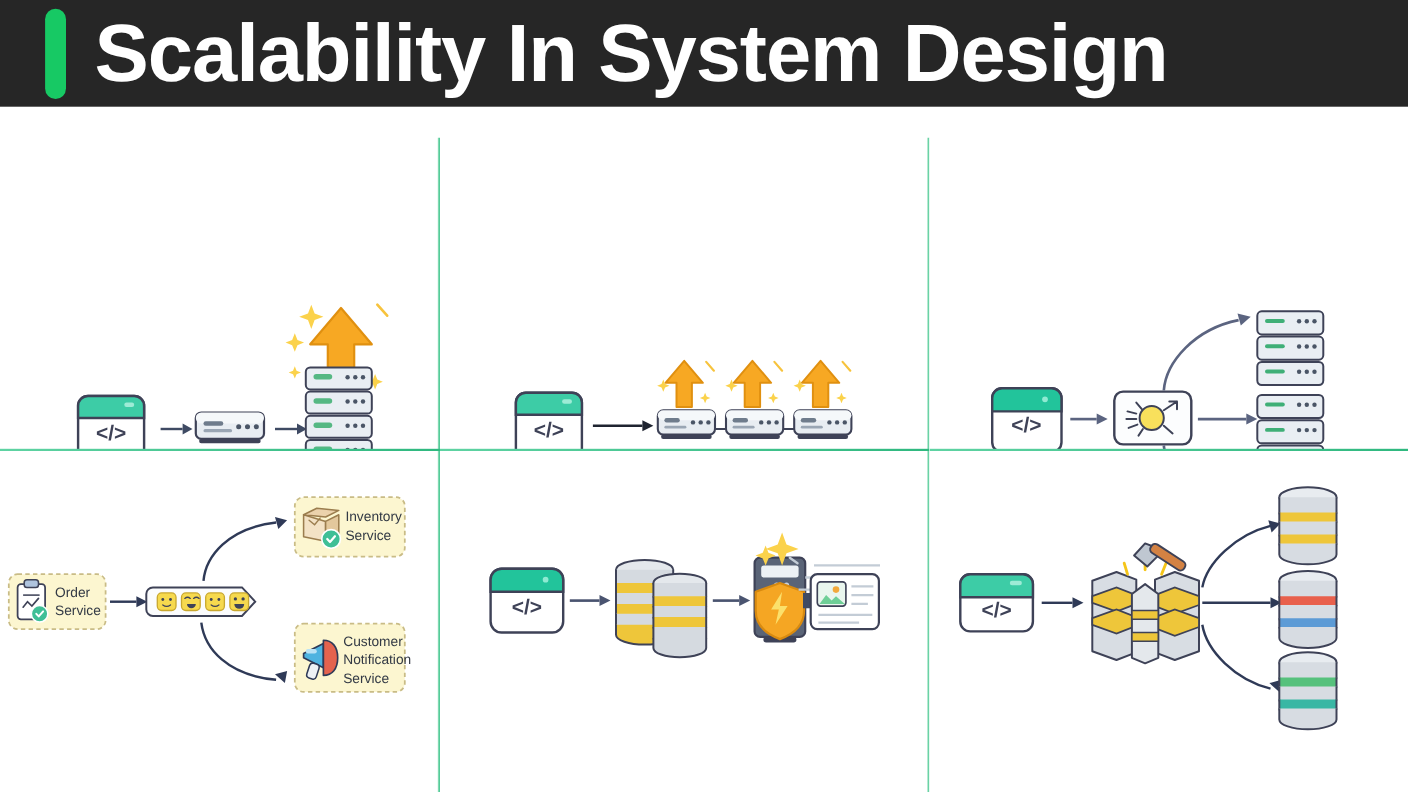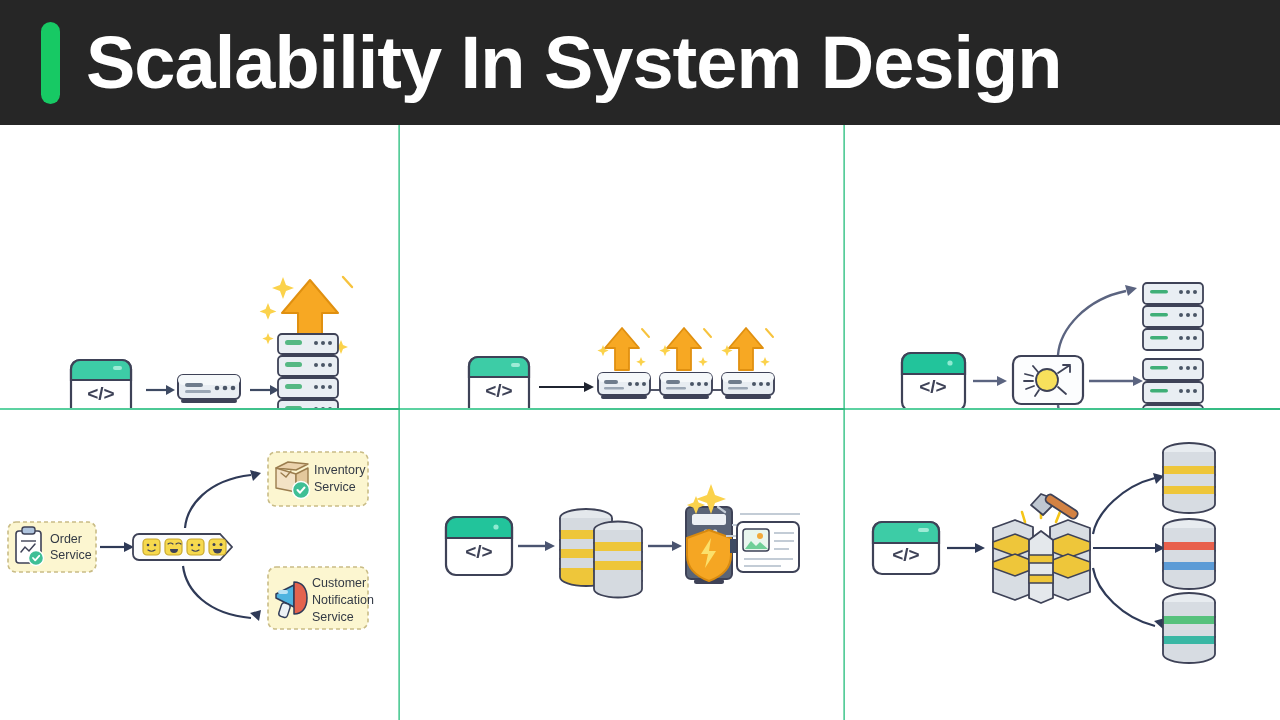--- a/index.html
+++ b/index.html
@@ -5,21 +5,21 @@
   * { margin:0; padding:0; box-sizing:border-box; }
   html,body { width:1280px; height:720px; overflow:hidden; }
   body {
     font-family:"Liberation Sans", sans-serif;
     background:#ffffff;
   }
   .page { position:relative; width:1280px; height:720px; background:#fff; }
 
   
   .header {
-    position:absolute; left:0; top:0; width:1280px; height:125px;
+    position:absolute; left:0; top:0; width:1280px; height:97px;
     background:#262626; display:flex; align-items:center;
   }
   .header-accent {
     width:19px; height:82px; background:#17C964; border-radius:10px;
     margin-left:41px; flex:0 0 auto;
   }
   .header-title {
     margin-left:26px; color:#ffffff; font-size:74px; font-weight:bold;
     letter-spacing:-1px; line-height:1; white-space:nowrap;
     font-family:"Liberation Sans", sans-serif;

